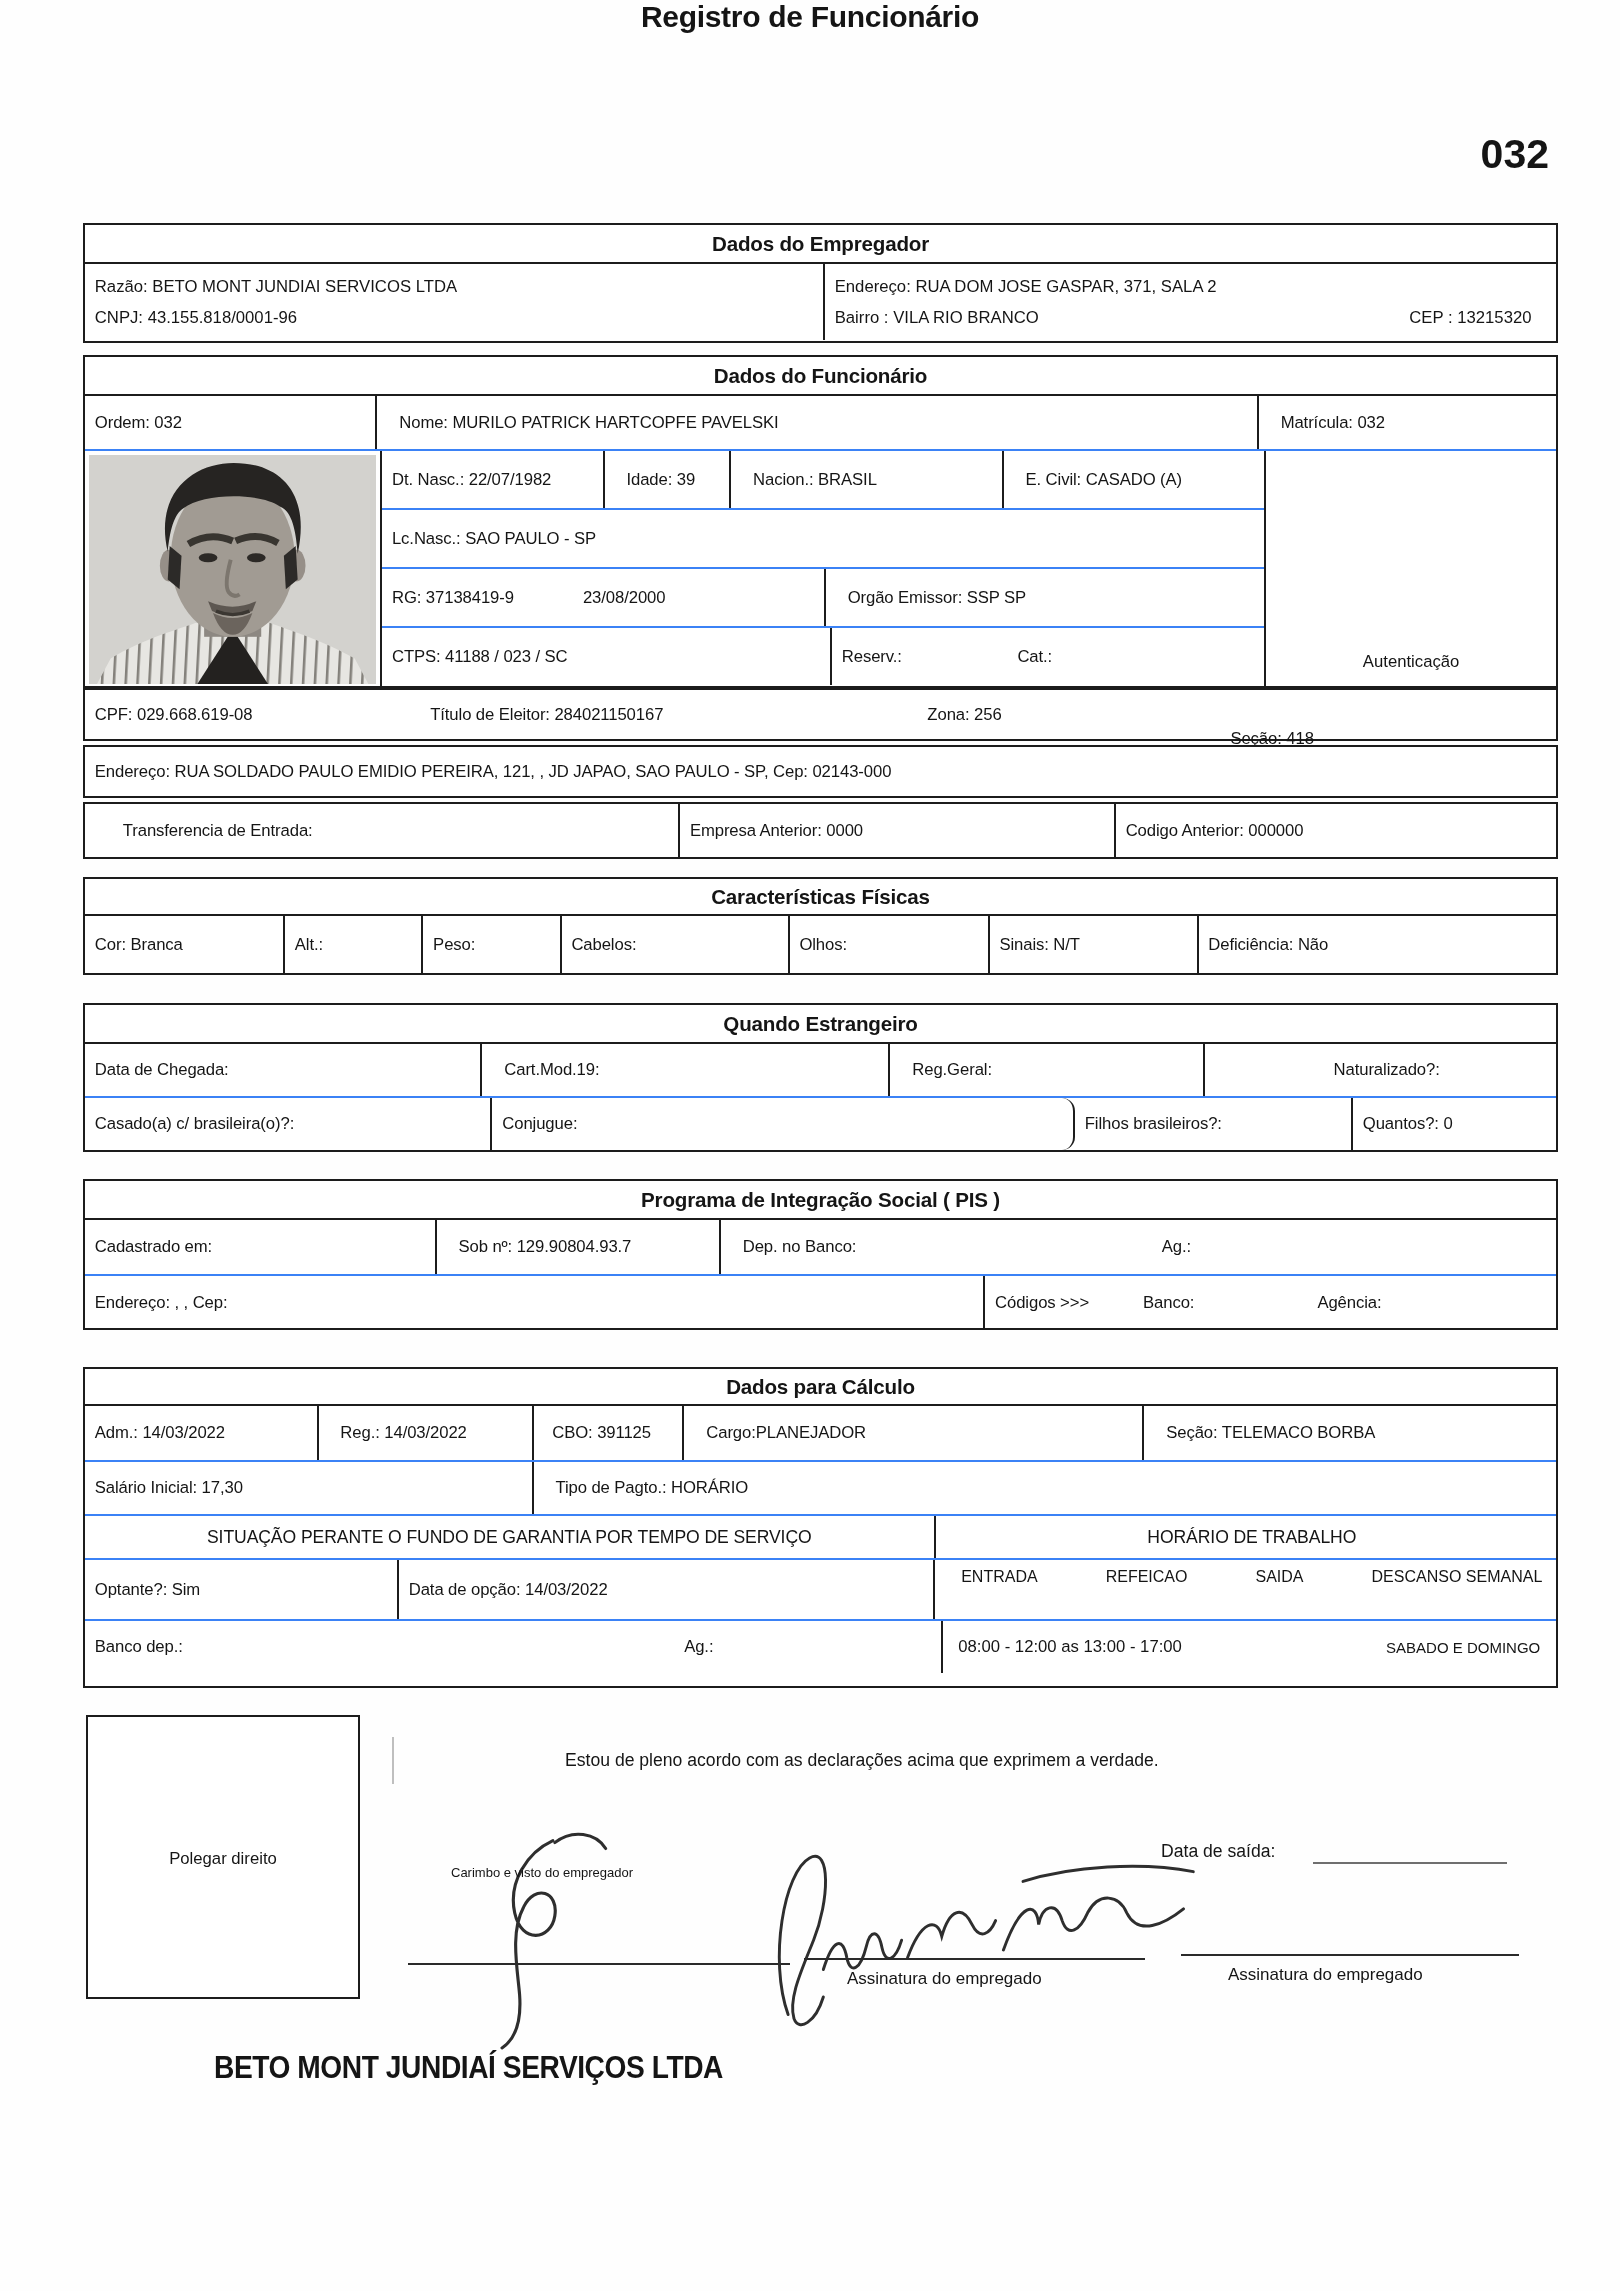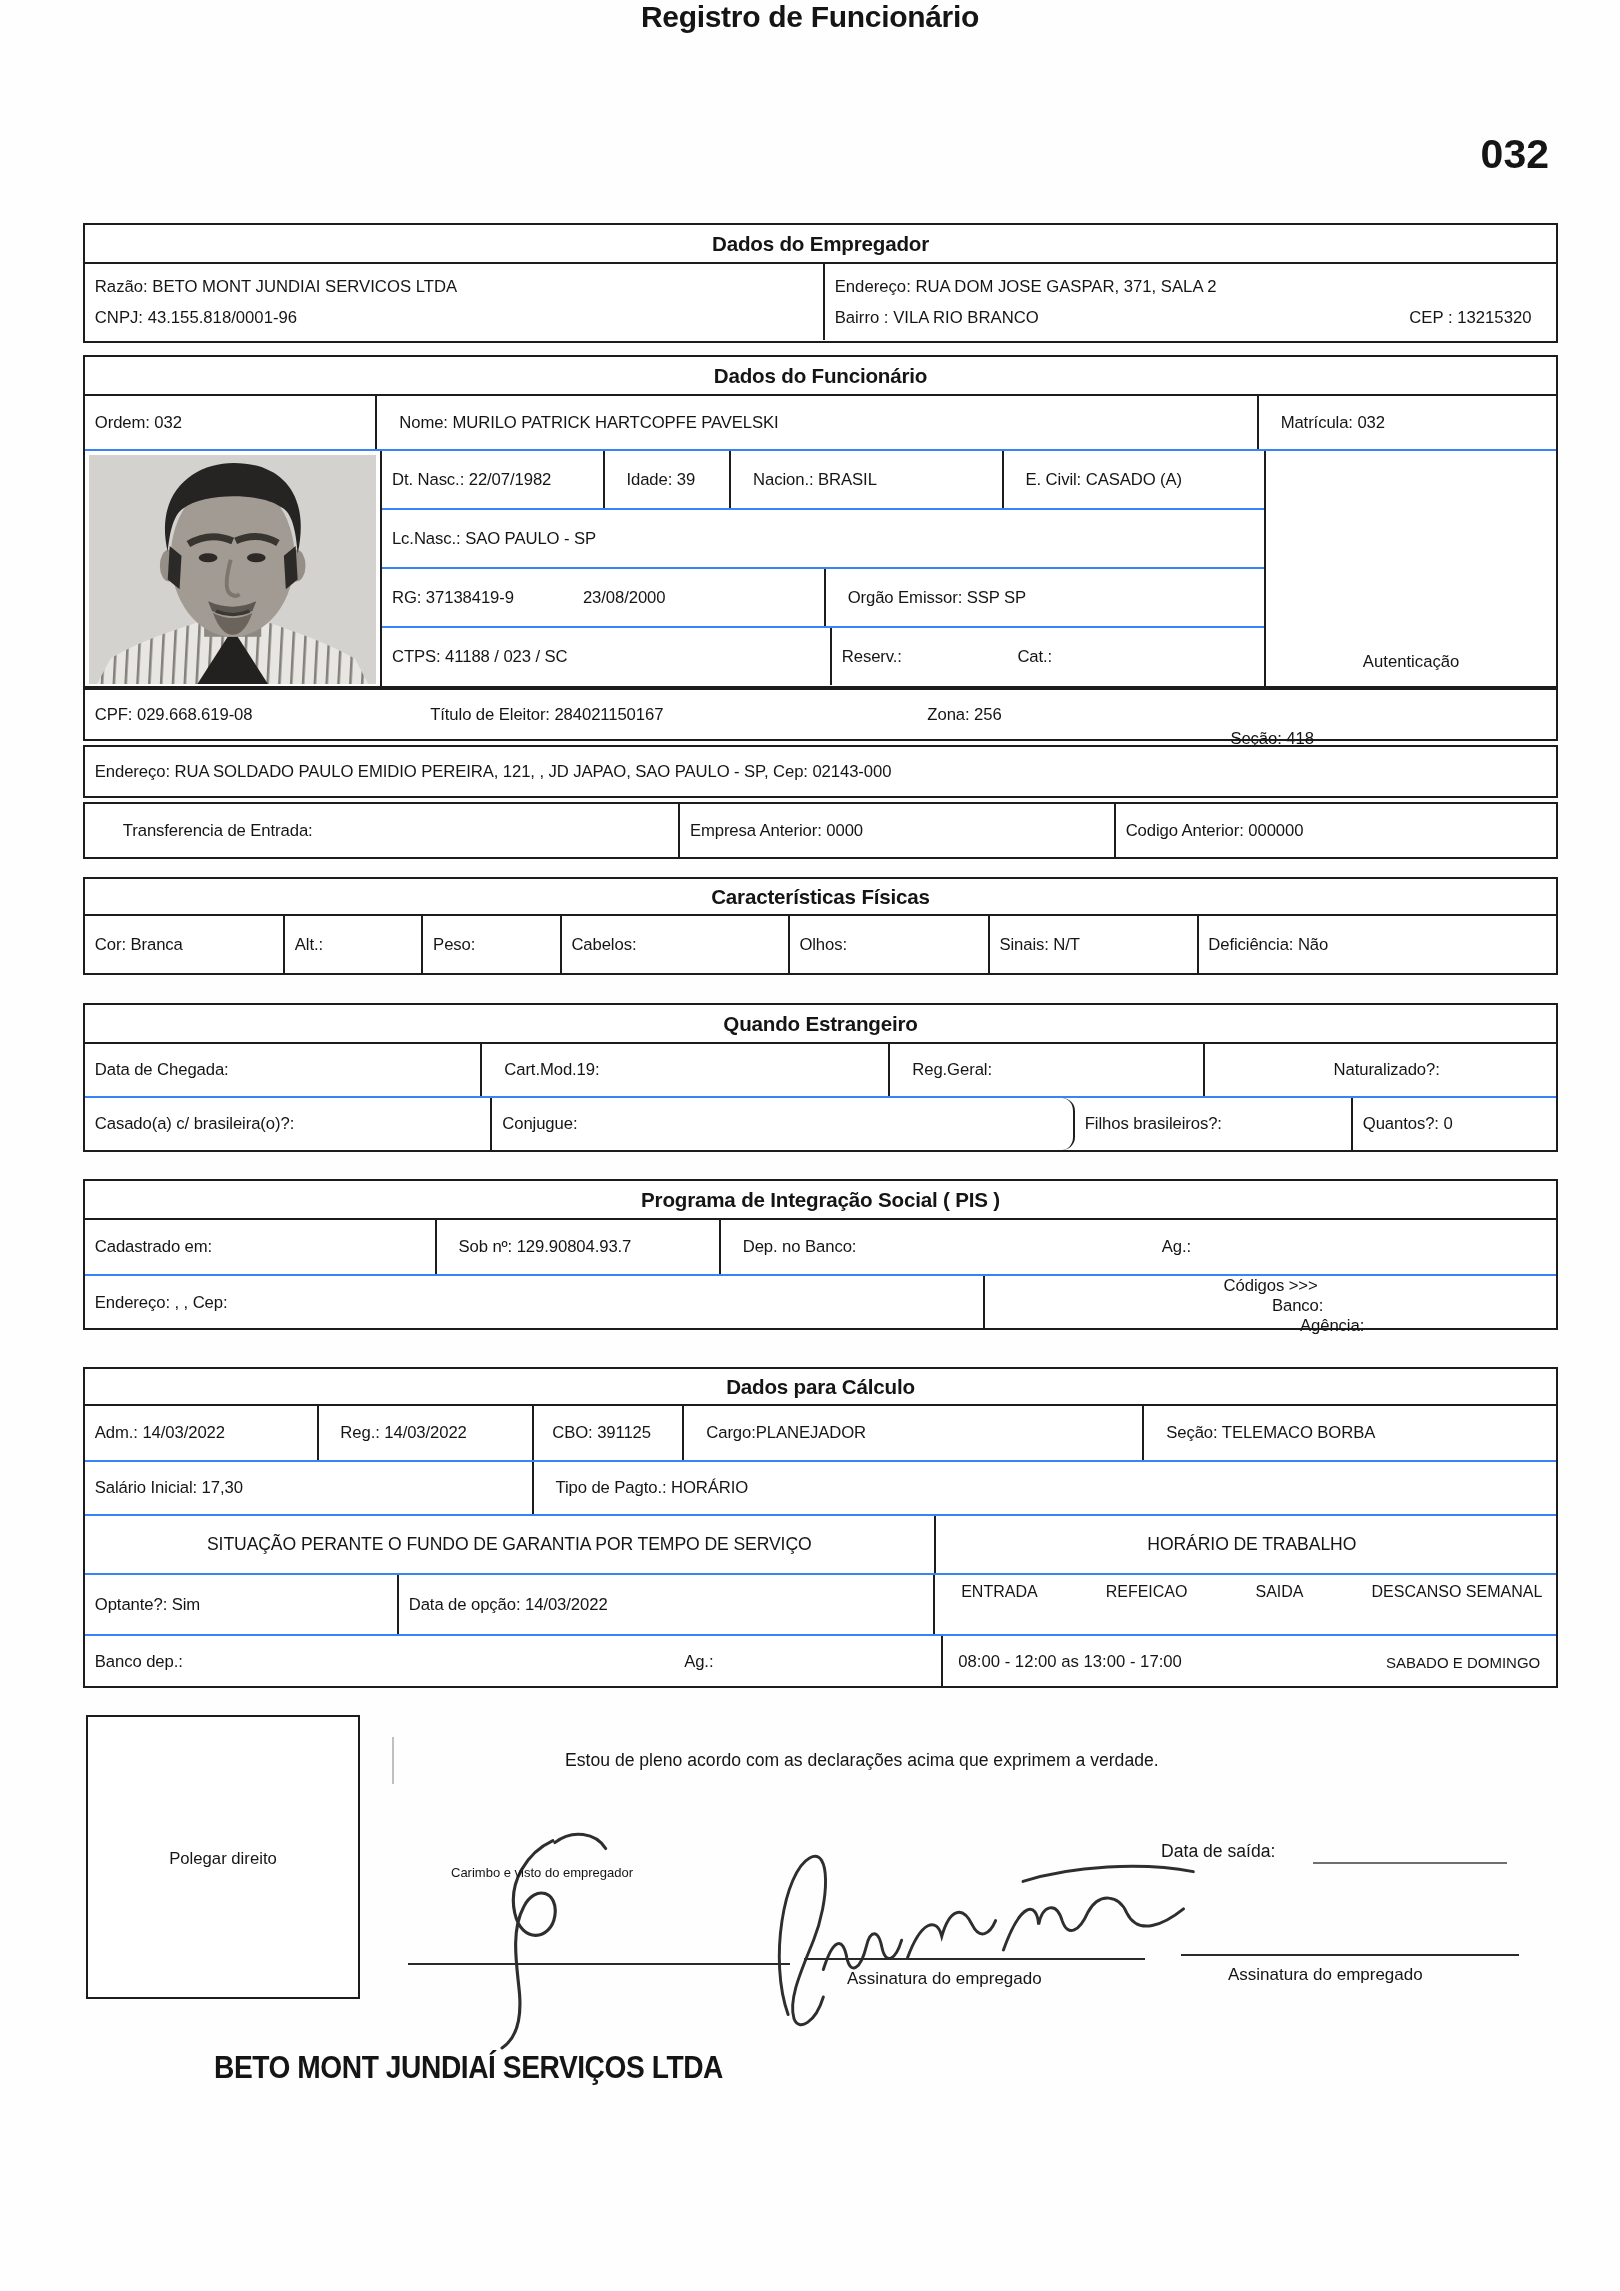--- a/index.html
+++ b/index.html
@@ -182,42 +182,42 @@
     <div class="row bb" style="height:56px;">
       <div class="cell br" style="width:24.3%;">Cadastrado em:</div>
       <div class="cell br" style="width:18.8%;">Sob nº: 129.90804.93.7</div>
       <div class="cell" style="width:56.9%;">
         <span>Dep. no Banco:</span>
         <span style="margin-left:38%;">Ag.:</span>
       </div>
     </div>
     <div class="row" style="height:54px;">
       <div class="cell br" style="width:61.2%;">Endereço:  , , Cep:</div>
-      <div class="cell" style="width:38.8%;flex-direction:column;">
+      <div class="cell" style="width:38.8%;">
         <span>Códigos &gt;&gt;&gt;</span>
         <span style="margin-left:54px;">Banco:</span>
         <span style="margin-left:123px;">Agência:</span>
       </div>
     </div>
   </div>
 
   <div class="box" style="top:1367px;height:321px;">
     <div class="sec-title" style="height:37px;">Dados para Cálculo</div>
     <div class="row bb" style="height:56px;">
       <div class="cell br" style="width:16.4%;">Adm.: 14/03/2022</div>
       <div class="cell br" style="width:14.3%;">Reg.: 14/03/2022</div>
       <div class="cell br" style="width:9.7%;padding:0 5.9px;">CBO: 391125</div>
       <div class="cell br" style="width:31.5%;">Cargo:PLANEJADOR</div>
       <div class="cell" style="width:28.1%;">Seção: TELEMACO BORBA</div>
     </div>
     <div class="row bb" style="height:54px;">
       <div class="cell br" style="width:30.5%;">Salário Inicial: 17,30</div>
       <div class="cell" style="width:36.5%;">Tipo de Pagto.: HORÁRIO</div>
     </div>
-    <div class="row bb" style="height:59px;">
+    <div class="row bb" style="height:44px;">
       <div class="cell br center" style="width:58.3%;font-size:17.6px;">SITUAÇÃO PERANTE O FUNDO DE GARANTIA POR TEMPO DE SERVIÇO</div>
       <div class="cell center" style="width:41.7%;font-size:17.6px;">HORÁRIO DE TRABALHO</div>
     </div>
     <div class="row bb" style="height:61px;">
       <div class="row br" style="width:58.3%;">
         <div class="cell br" style="width:37%;">Optante?:  Sim</div>
         <div class="cell" style="width:63%;">Data de opção: 14/03/2022</div>
       </div>
       <div style="width:41.7%;display:flex;justify-content:space-between;align-items:flex-start;
                   padding:7.8px 13.7px 0 13.7px;box-sizing:border-box;font-size:16px;">

